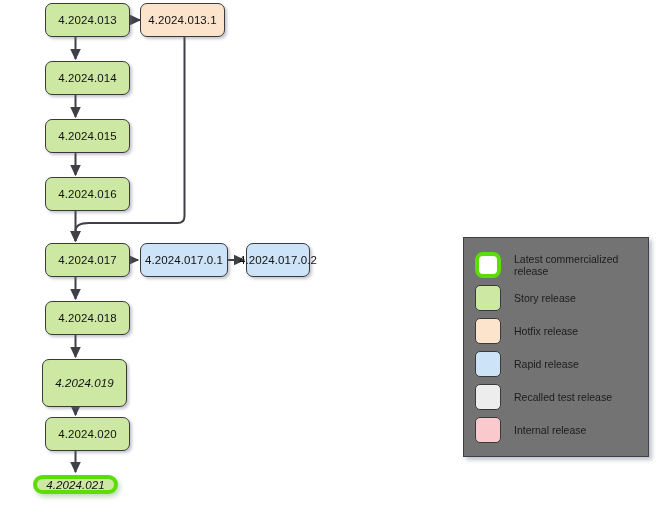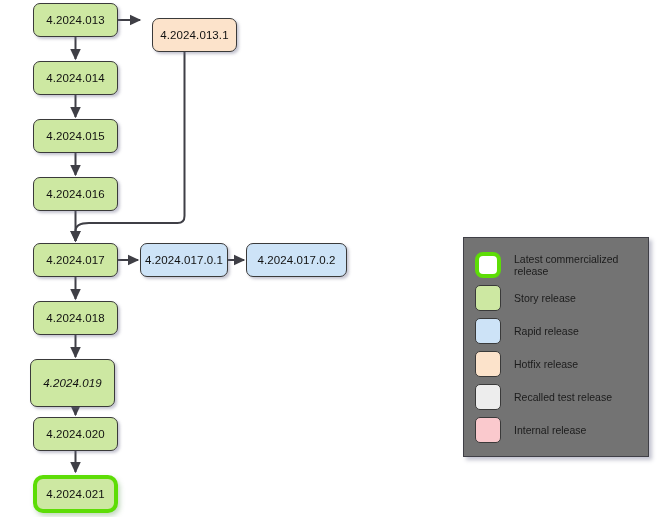--- a/index.html
+++ b/index.html
@@ -39,21 +39,21 @@
     align-items: center;
     justify-content: center;
     border: 1.6px solid #3a3a3a;
     border-radius: 7px;
     font-size: 11.5px;
     color: #111111;
     letter-spacing: 0.1px;
     box-shadow: 2px 2px 3px rgba(110,110,140,0.40);
     white-space: nowrap;
   }
-  .node.story  { background: #cde8a2; }
+  .node.story  { background: #cde8a2; margin-left: 12px; }
   .node.hotfix { background: #fce3cb; }
   .node.rapid  { background: #cde3f7; }
   .node.latest {
     background: #cde8a2;
     border: 4.5px solid #5ddd06;
     border-radius: 10px;
     box-shadow: 2px 3px 5px rgba(120,170,110,0.45);
   }
 
   
@@ -129,21 +129,21 @@
       <path d="M 75.5 335 L 75.5 357" marker-end="url(#arrow)"></path>
       <path d="M 75.5 393 L 75.5 415" marker-end="url(#arrow)"></path>
       <path d="M 75.5 451 L 75.5 472" marker-end="url(#arrow)"></path>
     </g>
   </svg>
 
   <div class="node story" style="left:33px; top:3px; width:85px; height:34px;">
     <span>4.2024.013</span>
   </div>
 
-  <div class="node hotfix" style="left:152px; top:3px; width:85px; height:34px;margin-top:15px;">
+  <div class="node hotfix" style="left:140px; top:3px; width:85px; height:34px;">
     <span>4.2024.013.1</span>
   </div>
 
   <div class="node story" style="left:33px; top:61px; width:85px; height:34px;">
     <span>4.2024.014</span>
   </div>
 
   <div class="node story" style="left:33px; top:119px; width:85px; height:34px;">
     <span>4.2024.015</span>
   </div>
@@ -153,63 +153,63 @@
   </div>
 
   <div class="node story" style="left:33px; top:243px; width:85px; height:34px;">
     <span>4.2024.017</span>
   </div>
 
   <div class="node rapid" style="left:140px; top:243px; width:88px; height:34px;">
     <span>4.2024.017.0.1</span>
   </div>
 
-  <div class="node rapid" style="left:246px; top:243px; width:101px; height:34px;">
+  <div class="node rapid" style="left:246px; top:243px; width:64px; height:34px;">
     <span>4.2024.017.0.2</span>
   </div>
 
   <div class="node story" style="left:33px; top:301px; width:85px; height:34px;">
     <span>4.2024.018</span>
   </div>
 
   <div class="node story" style="left:30px; top:359px; width:85px; height:48px;font-style:italic;">
     <span>4.2024.019</span>
   </div>
 
   <div class="node story" style="left:33px; top:417px; width:85px; height:34px;">
     <span>4.2024.020</span>
   </div>
 
-  <div class="node latest" style="left:33px; top:475px; width:85px; height:38px;">
+  <div class="node latest" style="left:33px; top:475px; width:85px; height:19px;font-style:italic;">
     <span>4.2024.021</span>
   </div>
 
   <div id="legend">
 
     <div class="legend-row">
       <span class="swatch latest"></span>
       <span class="legend-label">Latest commercialized release</span>
     </div>
 
     <div class="legend-row">
       <span class="swatch story"></span>
       <span class="legend-label">Story release</span>
     </div>
 
     <div class="legend-row">
+      <span class="swatch hotfix"></span>
+      <span class="legend-label">Hotfix release</span>
+    </div>
+
+    <div class="legend-row">
       <span class="swatch rapid"></span>
       <span class="legend-label">Rapid release</span>
     </div>
 
     <div class="legend-row">
-      <span class="swatch hotfix"></span>
-      <span class="legend-label">Hotfix release</span>
-    </div>
-
-    <div class="legend-row">
       <span class="swatch internal"></span>
       <span class="legend-label">Recalled test release</span>
     </div>
 
     <div class="legend-row">
       <span class="swatch recalled"></span>
       <span class="legend-label">Internal release</span>
     </div>
 
   </div>

